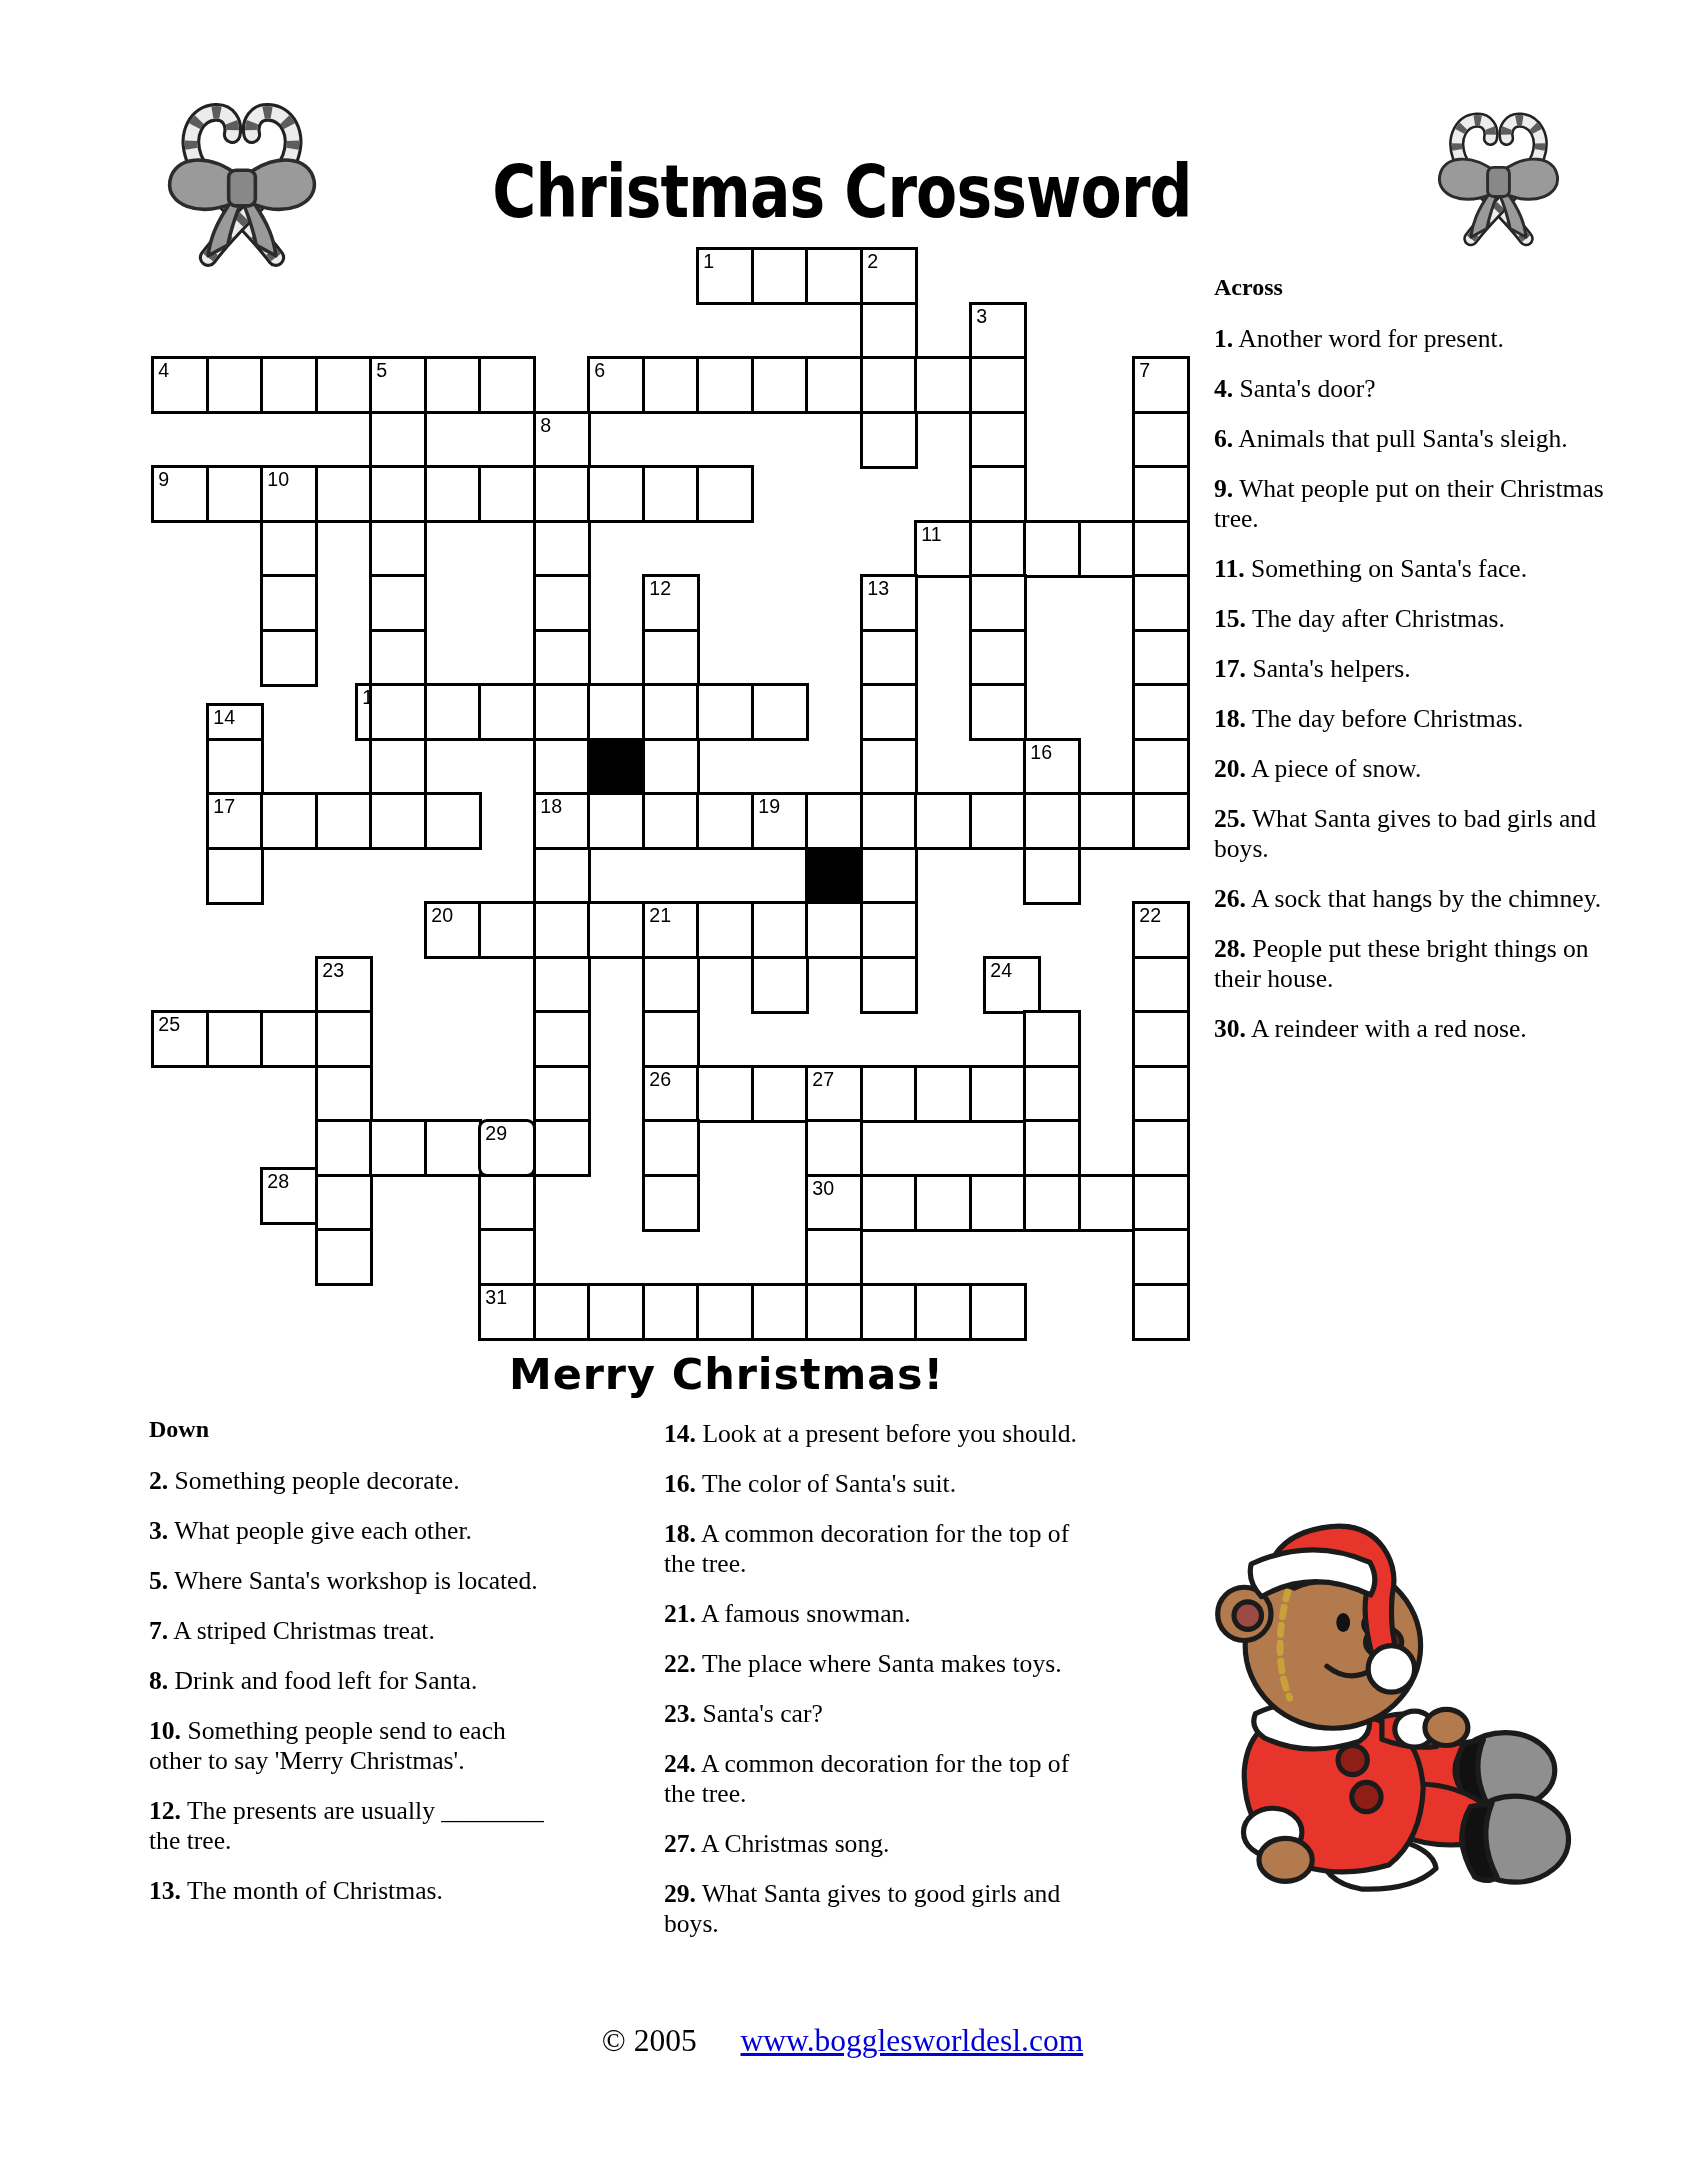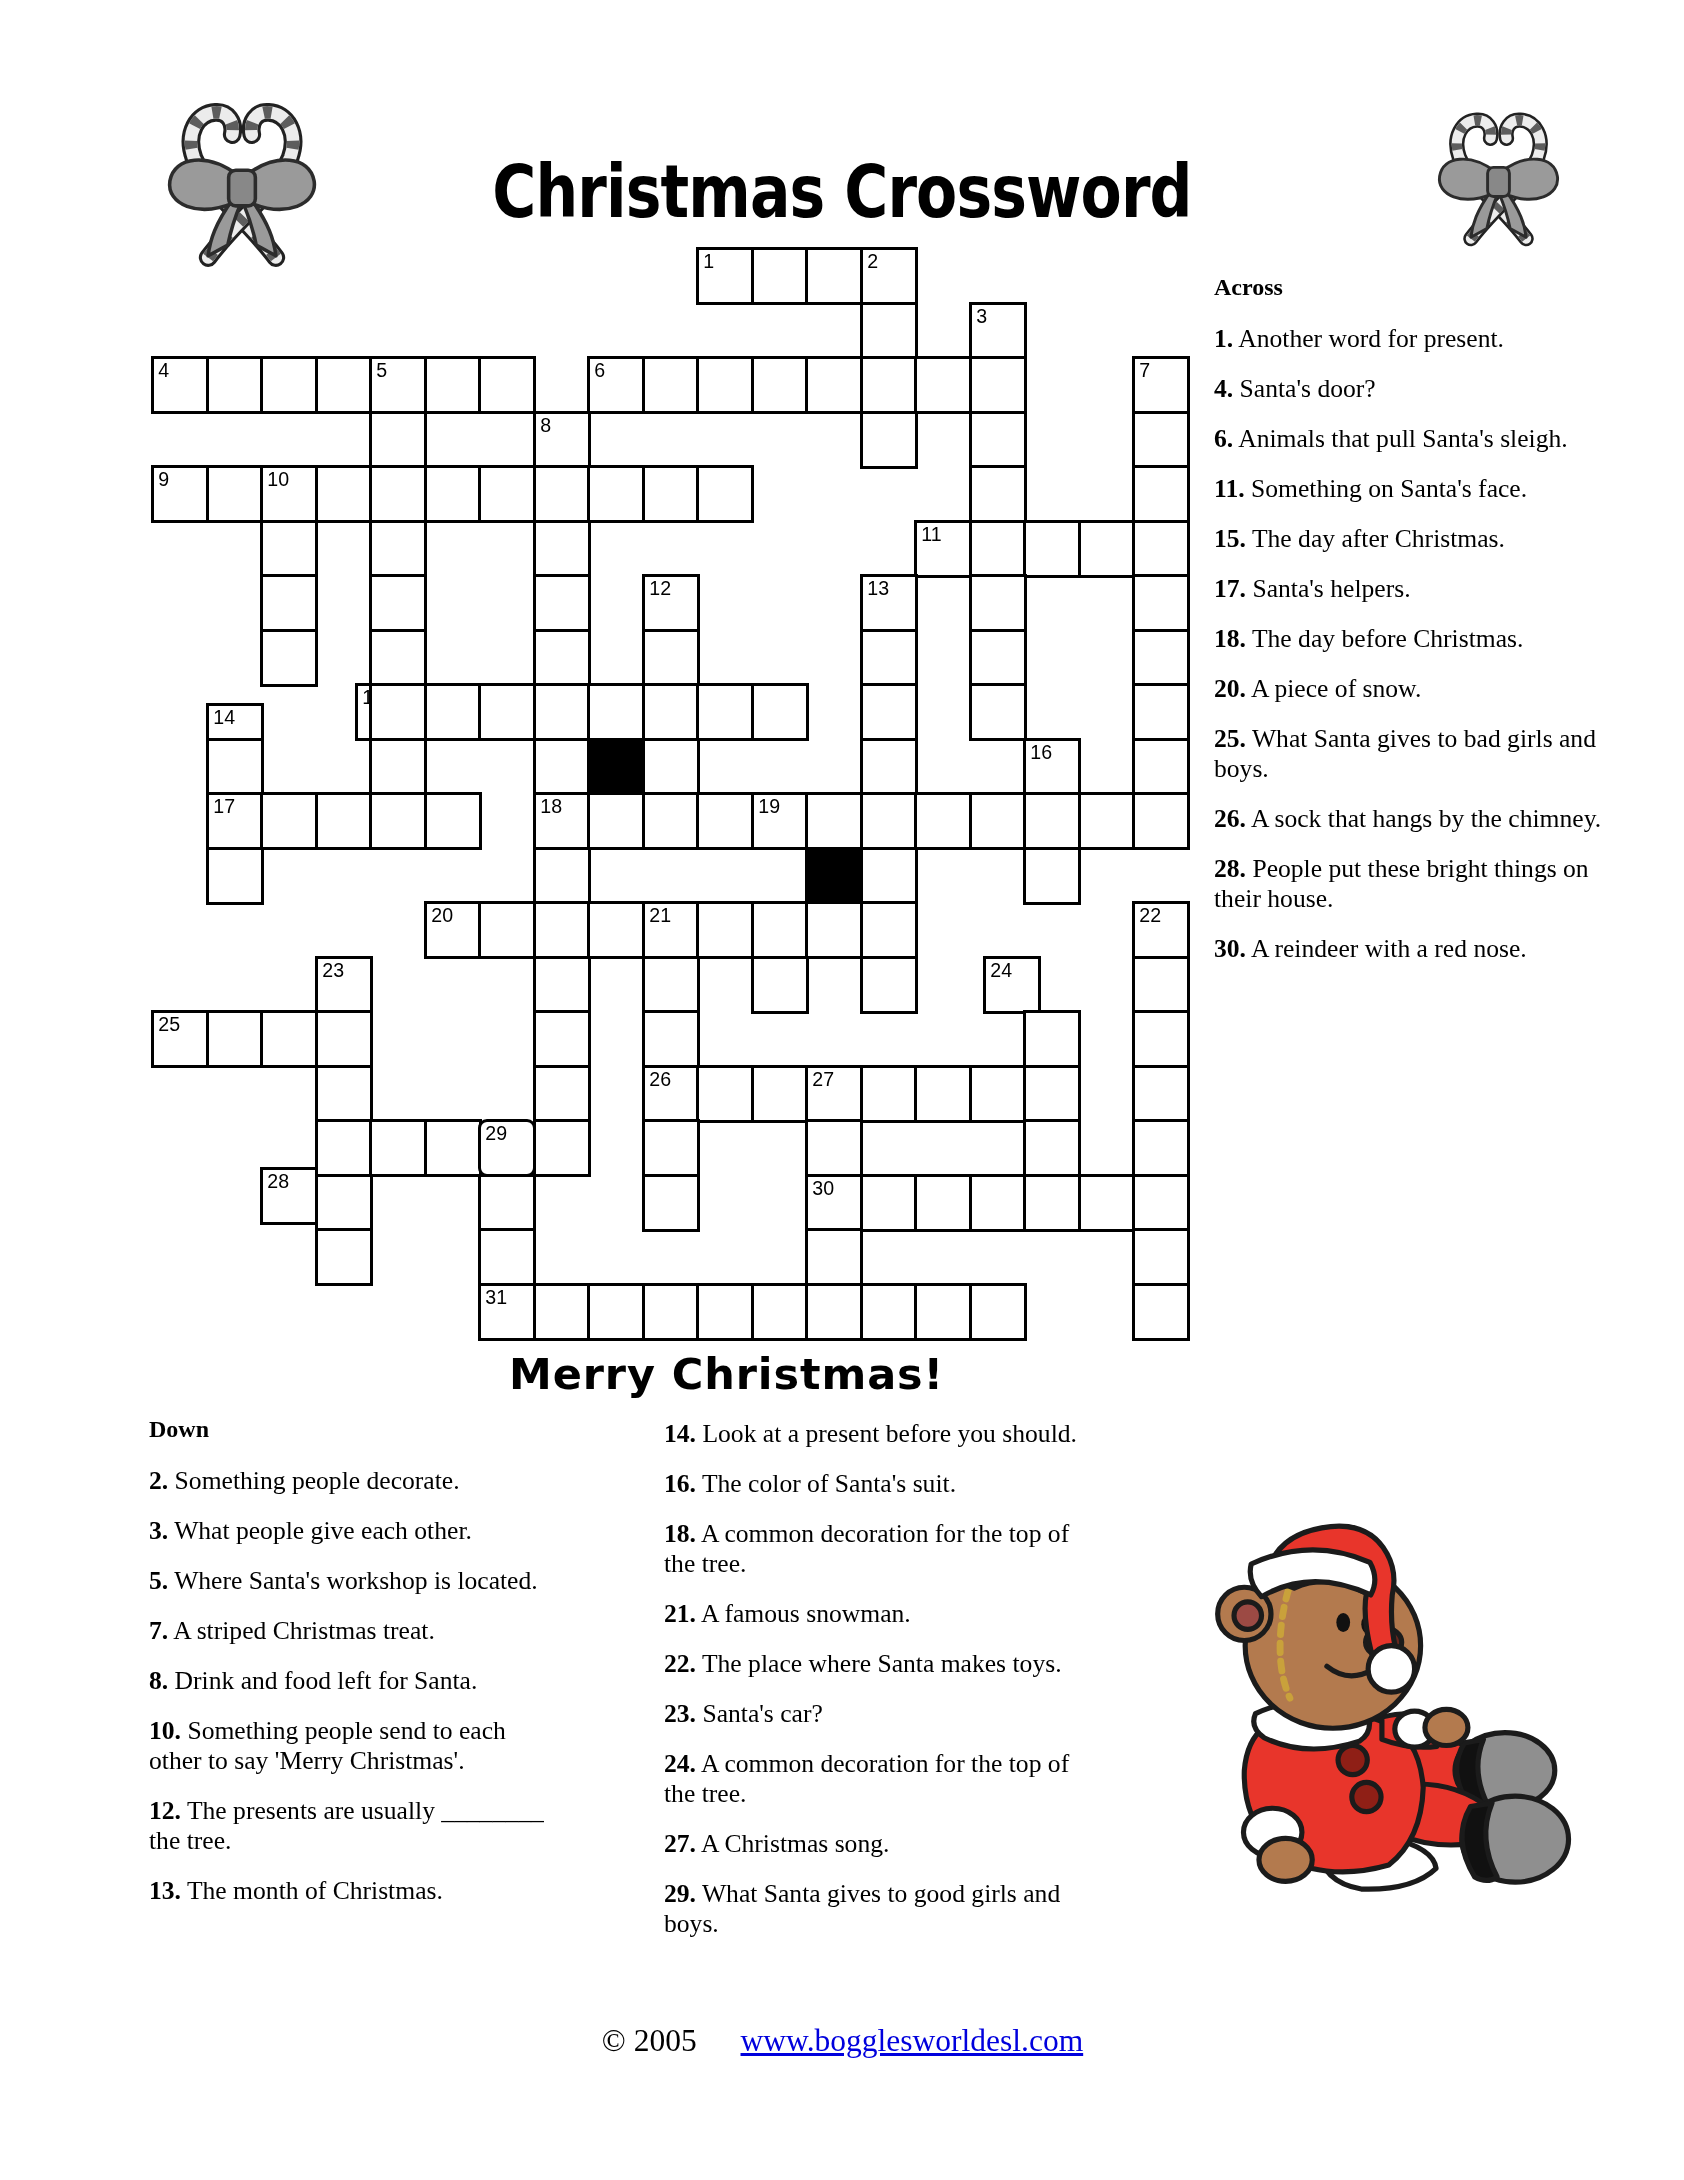--- a/index.html
+++ b/index.html
@@ -316,20 +316,21 @@
   </div>
 
 <div class="merry">Merry Christmas!</div>
 
 <div class="clues across-col">
   <h2 class="clue-heading">Across</h2>
   <div>
       <p><span class="cnum">1.</span> Another word for present.</p>
       <p><span class="cnum">4.</span> Santa's door?</p>
       <p><span class="cnum">6.</span> Animals that pull Santa's sleigh.</p>
+      <p><span class="cnum">9.</span> What people put on their Christmas tree.</p>
       <p><span class="cnum">11.</span> Something on Santa's face.</p>
       <p><span class="cnum">15.</span> The day after Christmas.</p>
       <p><span class="cnum">17.</span> Santa's helpers.</p>
       <p><span class="cnum">18.</span> The day before Christmas.</p>
       <p><span class="cnum">20.</span> A piece of snow.</p>
       <p><span class="cnum">25.</span> What Santa gives to bad girls and boys.</p>
       <p><span class="cnum">26.</span> A sock that hangs by the chimney.</p>
       <p><span class="cnum">28.</span> People put these bright things on their house.</p>
       <p><span class="cnum">30.</span> A reindeer with a red nose.</p>
     </div>

